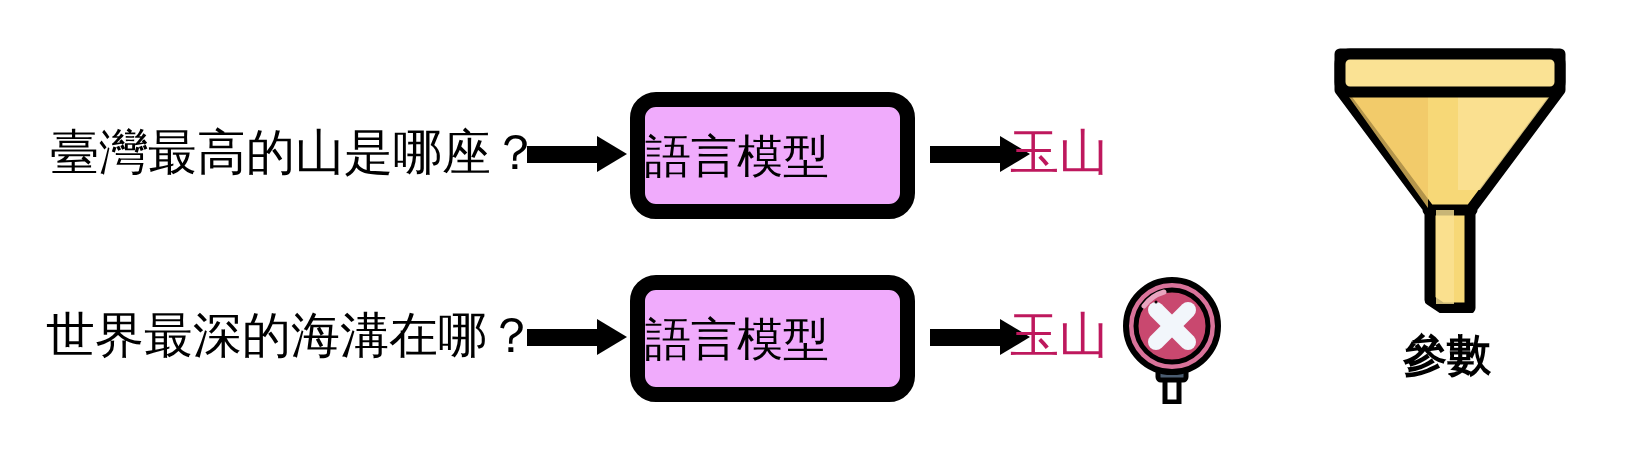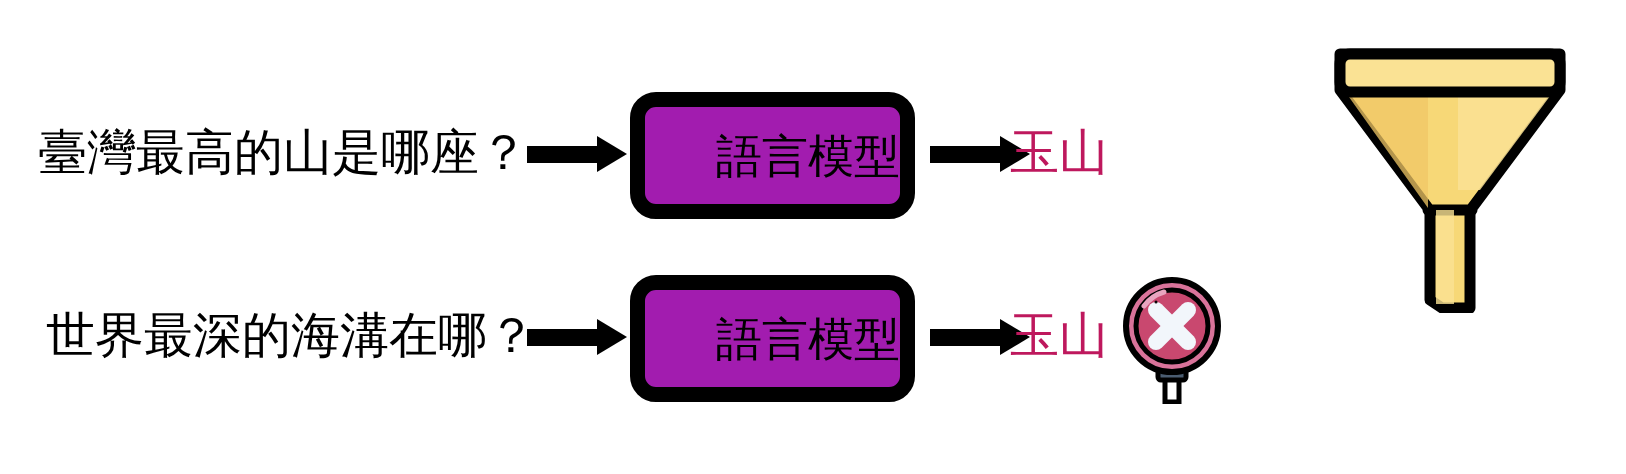--- a/index.html
+++ b/index.html
@@ -19,21 +19,21 @@
   }
 
   .question {
     position: absolute;
     font-size: 49px;
     line-height: 1;
     color: #000000;
     white-space: nowrap;
     letter-spacing: 0px;
   }
-  .q-1 { left: 38px; top: 128px; }
+  .q-1 { left: 50px; top: 128px; }
   .q-2 { left: 46px; top: 311px; }
 
   
   .arrow {
     position: absolute;
     height: 17px;
   }
   .arrow .shaft {
     position: absolute;
     left: 0;
@@ -64,26 +64,26 @@
 
   .arrow-out-2 { left: 930px; top: 329px; width: 100px; }
   .arrow-out-2 .shaft { width: 72px; }
   .arrow-out-2 .head  { left: 70px; }
 
   
   .model-box {
     position: absolute;
     width: 255px;
     height: 97px;
-    background: #a21caf;
+    background: #f0abfc;
     border: 15px solid #000000;
     border-radius: 26px;
     display: flex;
     align-items: center;
-    justify-content: flex-end;
+    justify-content: flex-start;
     box-sizing: content-box;
   }
   .model-box-1 { left: 630px; top: 92px; }
   .model-box-2 { left: 630px; top: 275px; }
   .model-label {
     font-size: 46px;
     line-height: 1;
     color: #000000;
     white-space: nowrap;
   }
@@ -205,14 +205,15 @@
       <path d="M128 20 L226 20 L226 50 L150 152 L128 152 Z" fill="#fae294" opacity="0.85"></path>
 
       <rect x="106" y="172" width="18" height="94" fill="#fae294" opacity="0.8"></rect>
 
       <rect x="10" y="16" width="220" height="38" rx="10" fill="#fae294" stroke="#000000" stroke-width="11"></rect>
 
       <line x1="24" y1="54" x2="216" y2="54" stroke="#000000" stroke-width="8" stroke-linecap="round"></line>
     </svg>
   </div>
 
+  <div class="funnel-label">參數</div>
 
 </div>
 
 </body></html>

